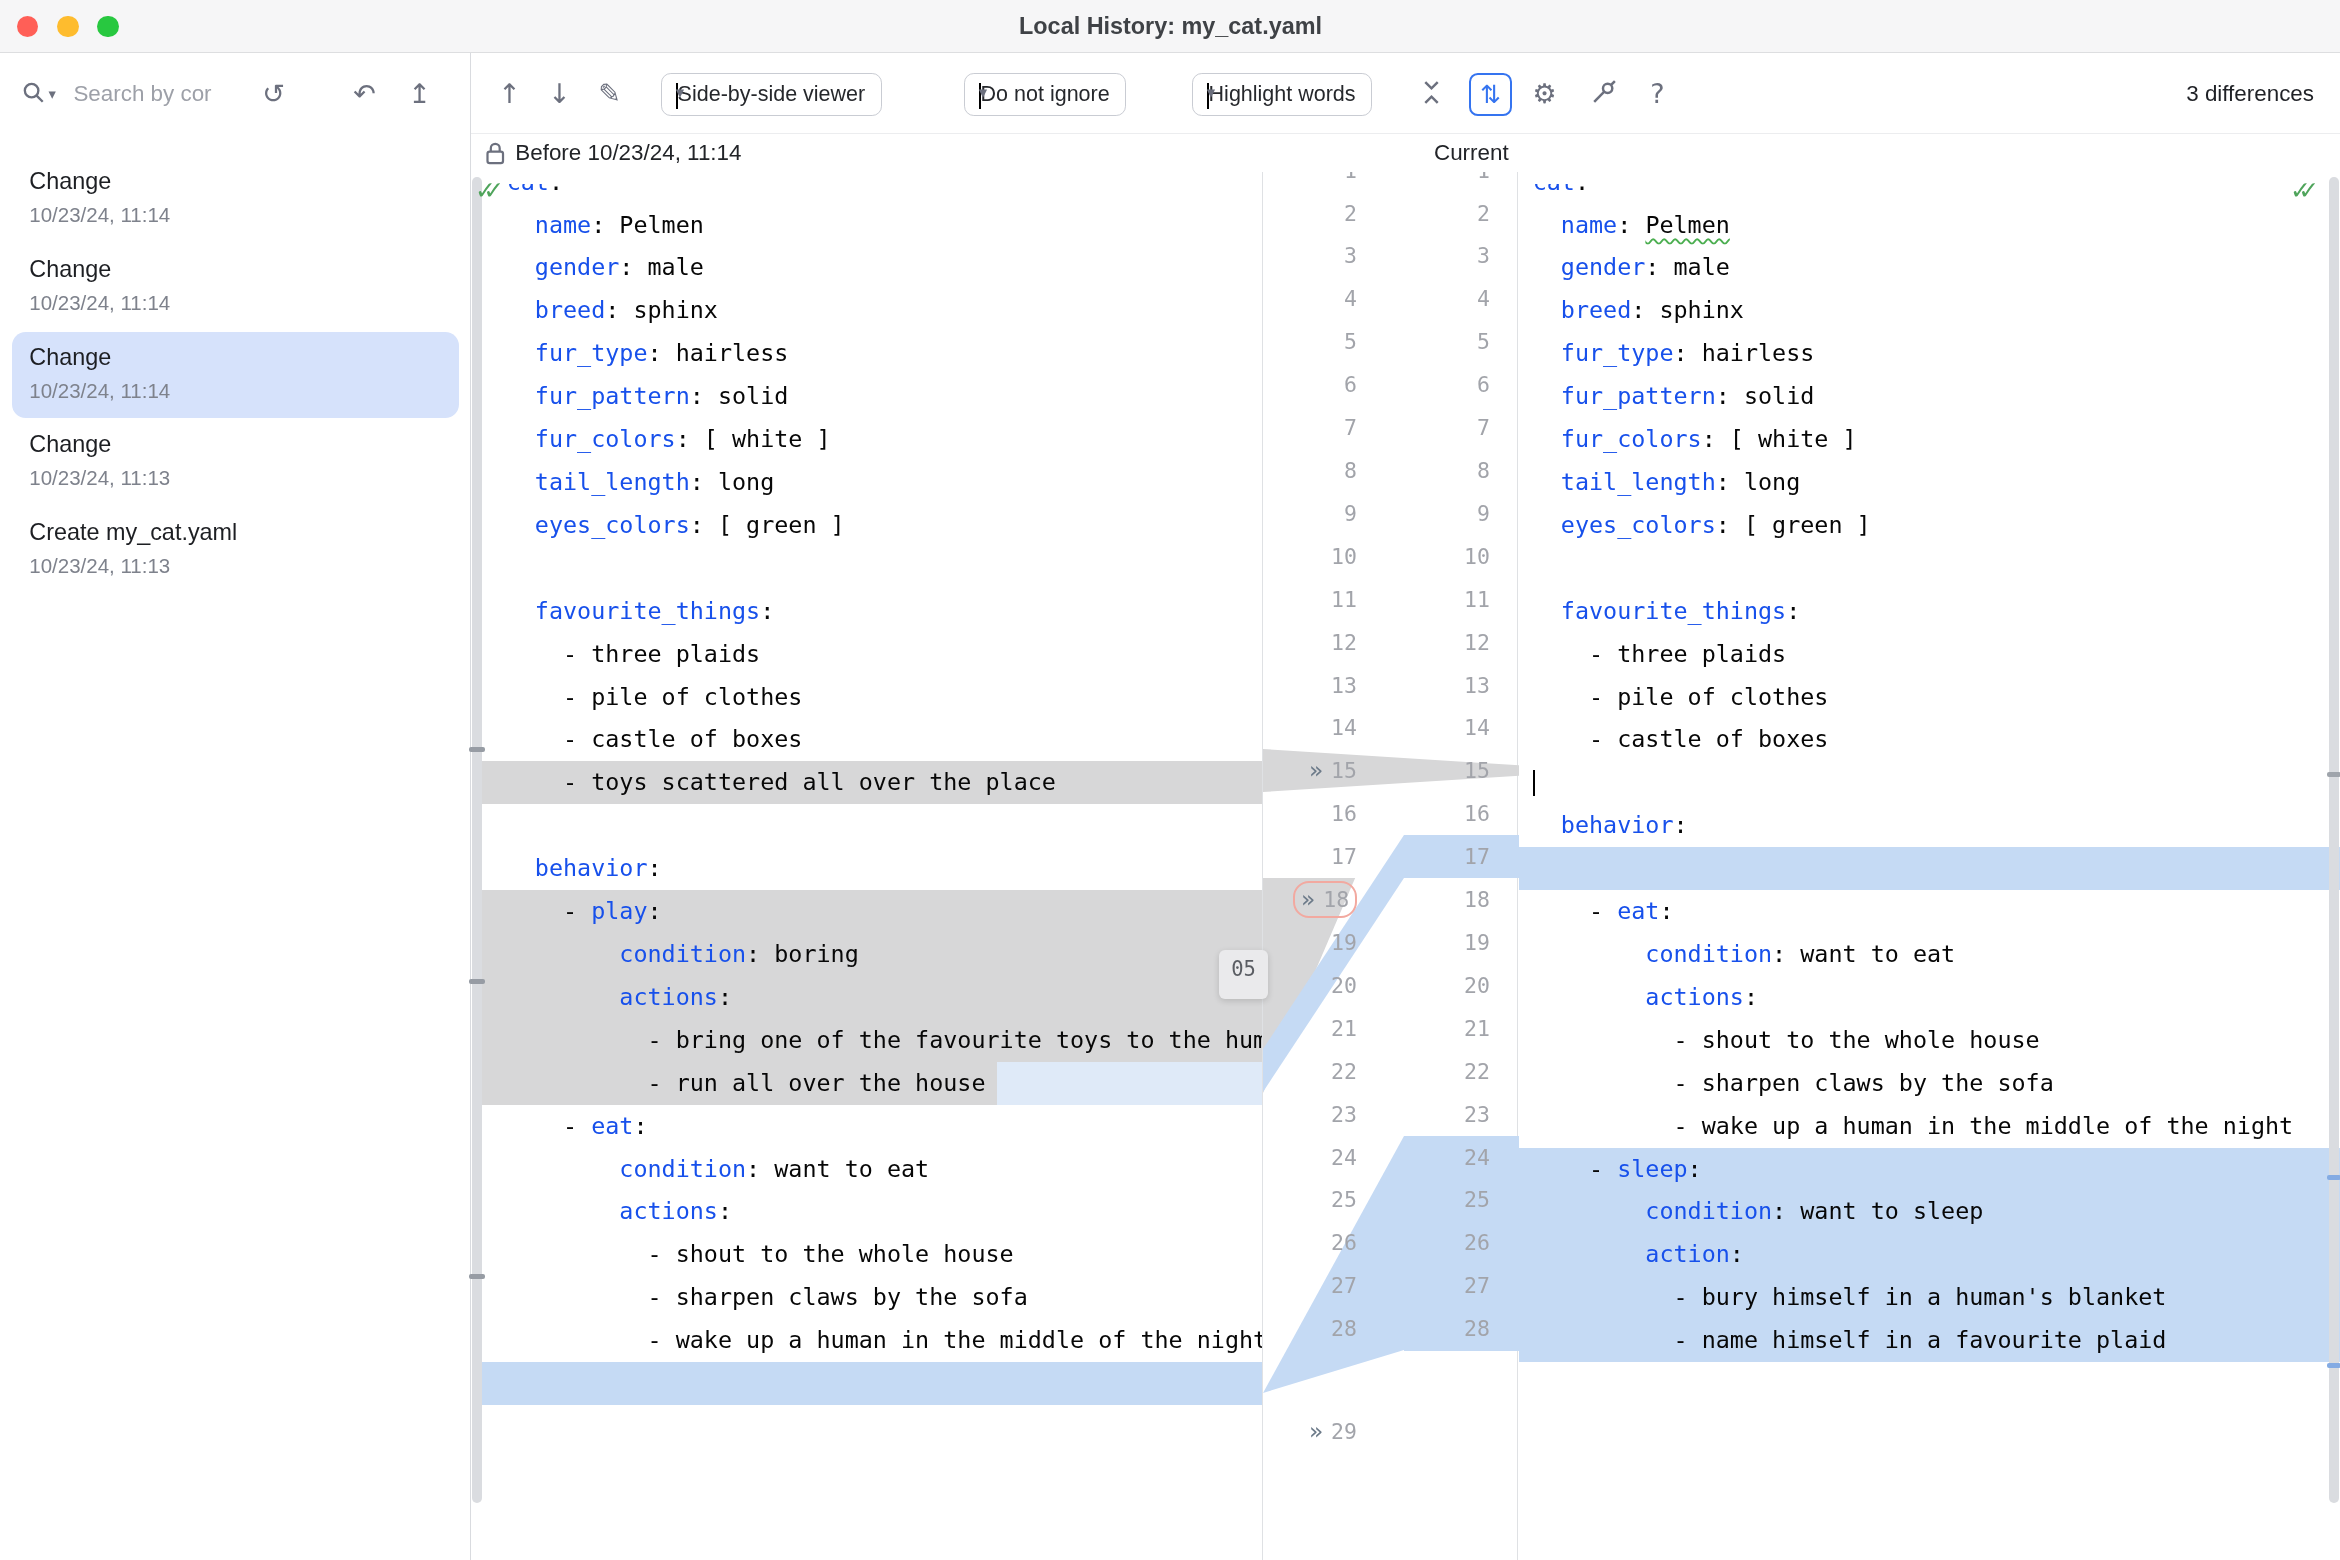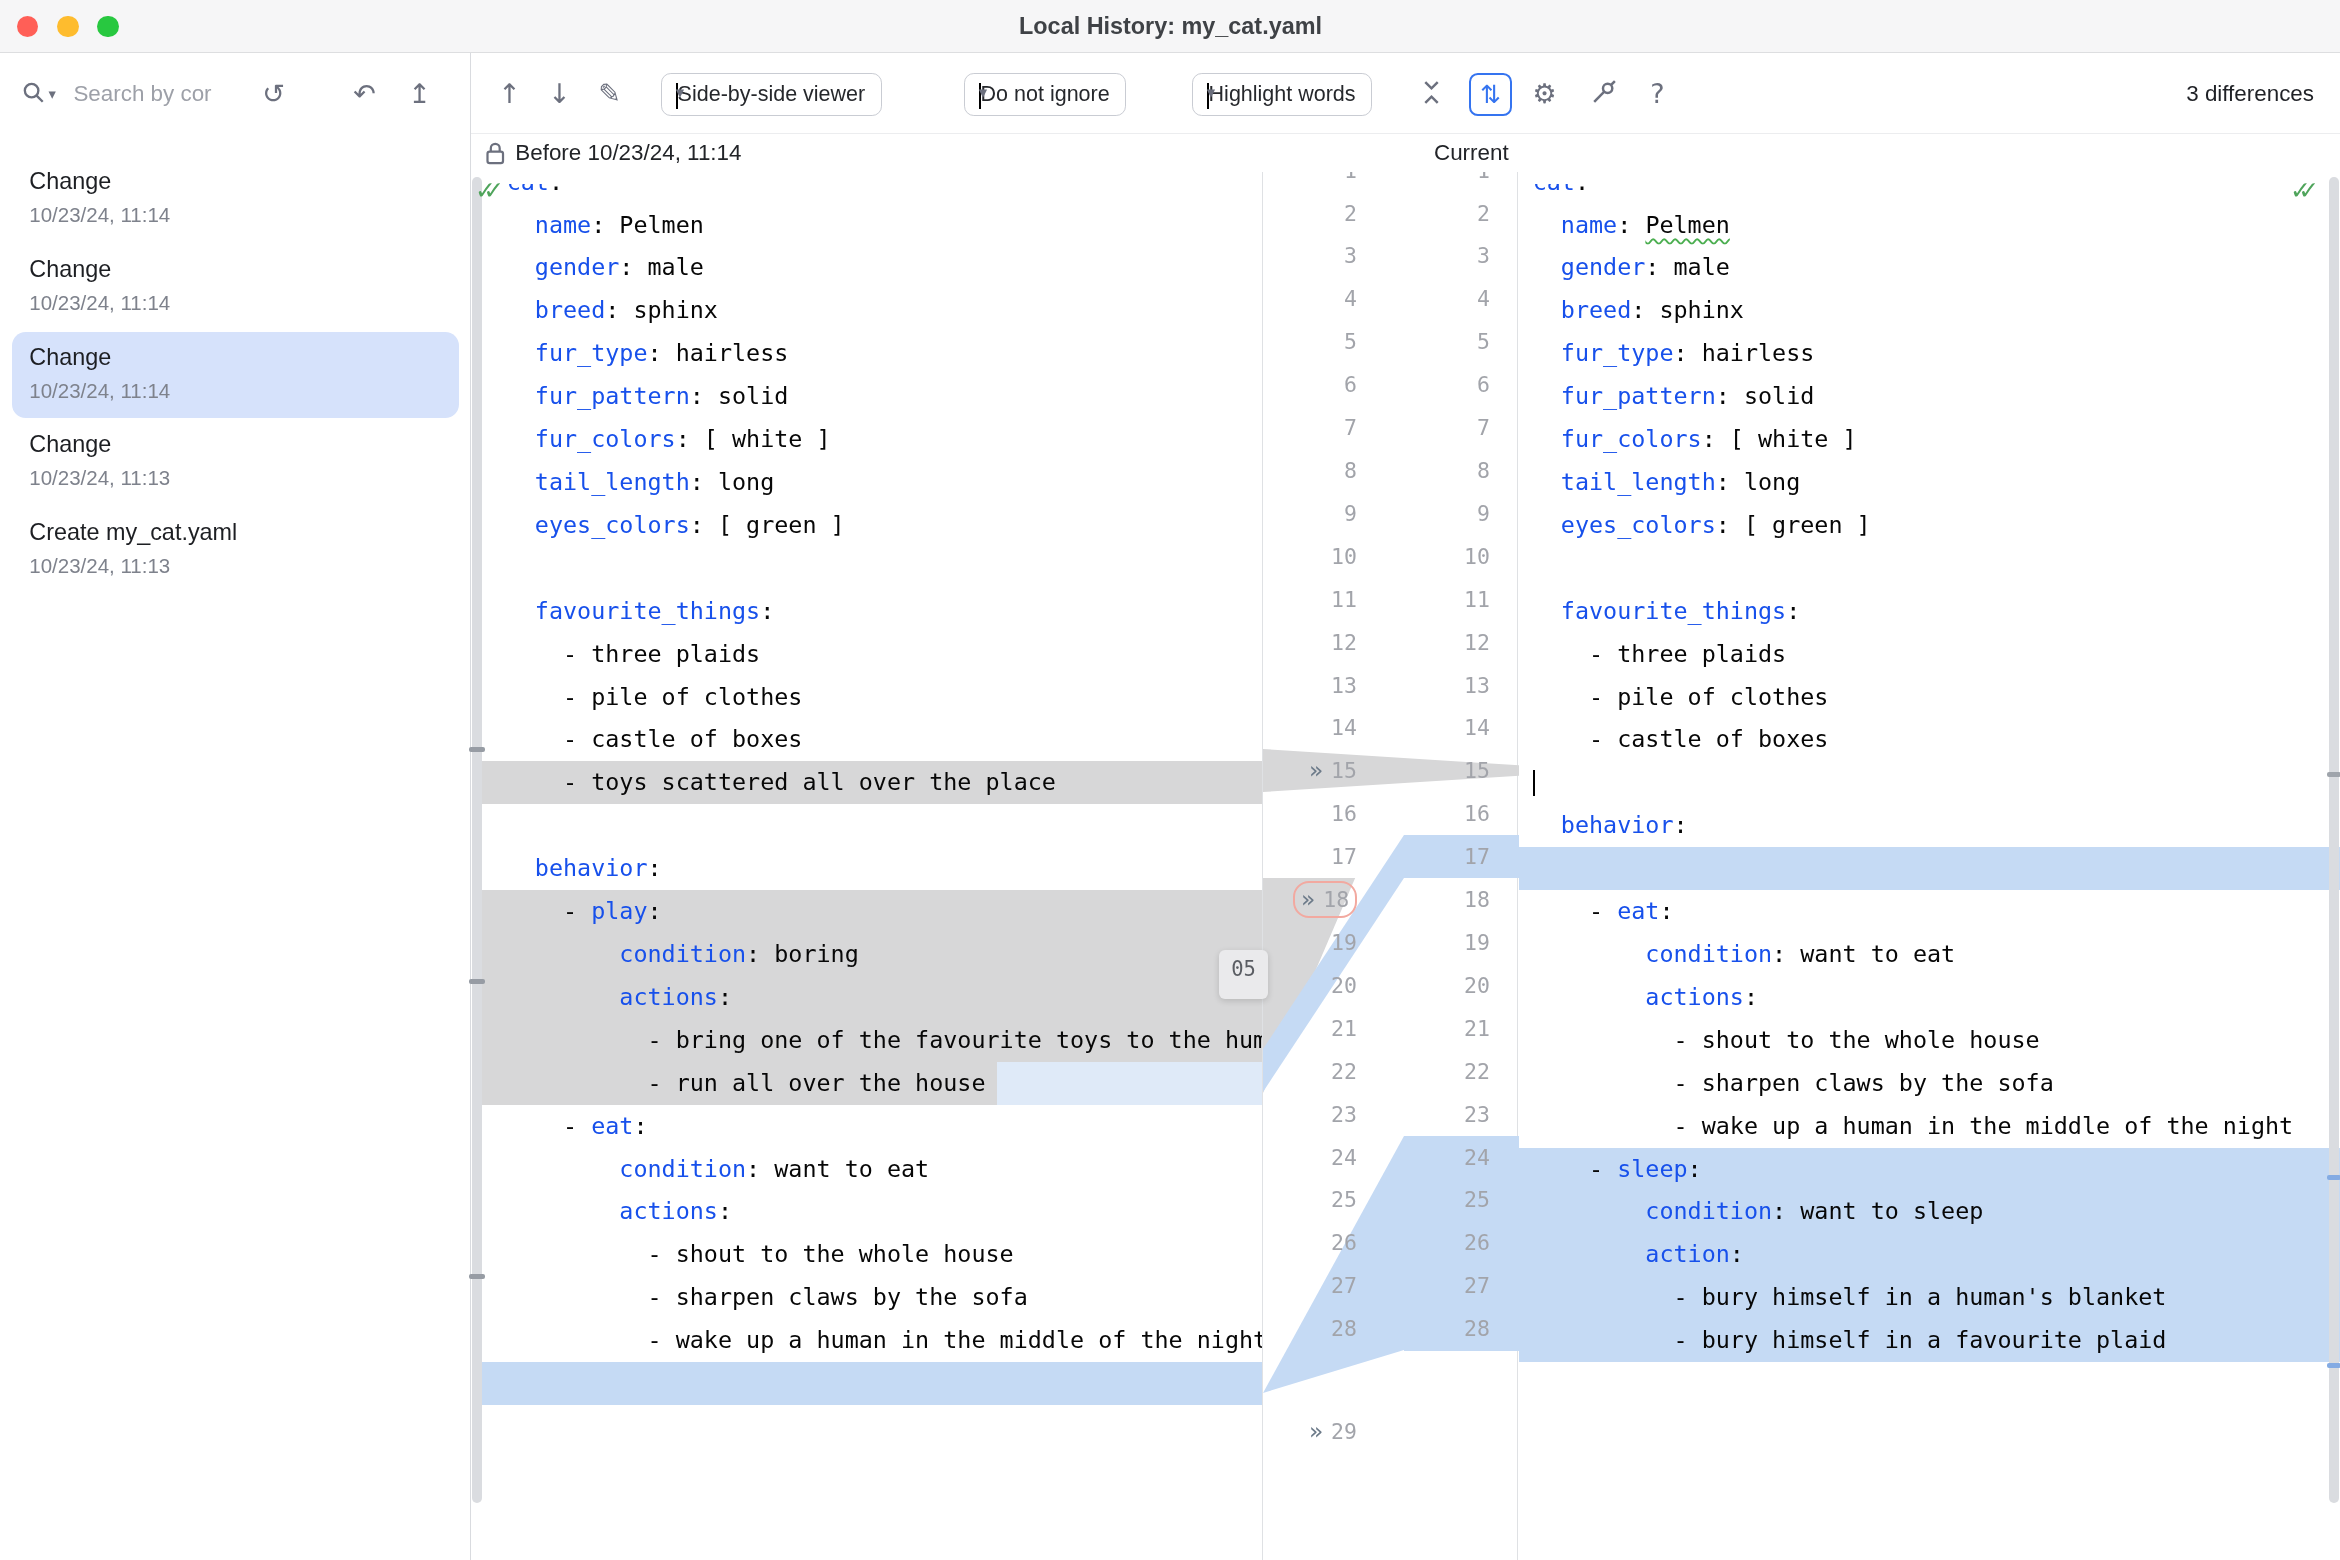--- a/index.html
+++ b/index.html
@@ -310,21 +310,21 @@
         <div class="line" style="top: 706px;"><span>    - </span><span class="k">eat</span><span>:</span></div>
         <div class="line" style="top: 749px;"><span>        </span><span class="k">condition</span><span>: want to eat</span></div>
         <div class="line" style="top: 792px;"><span>        </span><span class="k">actions</span><span>:</span></div>
         <div class="line" style="top: 835px;"><span>          - shout to the whole house</span></div>
         <div class="line" style="top: 878px;"><span>          - sharpen claws by the sofa</span></div>
         <div class="line" style="top: 921px;"><span>          - wake up a human in the middle of the night</span></div>
         <div class="line add" style="top: 964px;"><span>    - </span><span class="k">sleep</span><span>:</span></div>
         <div class="line add" style="top: 1006px;"><span>        </span><span class="k">condition</span><span>: want to sleep</span></div>
         <div class="line add" style="top: 1049px;"><span>        </span><span class="k">action</span><span>:</span></div>
         <div class="line add" style="top: 1092px;"><span>          - bury himself in a human's blanket</span></div>
-        <div class="line add" style="top: 1135px;"><span>          - bury himself in a favourite plaid</span></div>
+        <div class="line add" style="top: 1135px;"><span>          - name himself in a favourite plaid</span></div>
       </div>
   </div>
 
   <span class="check glyph" style="left:475px;top:176px">✓✓</span>
   <span class="check glyph" style="left:2290px;top:176px">✓✓</span>
 
   <div class="sb" style="left:472px;top:177px;height:1326px"></div>
   <div class="tick" style="left:469px;top:747px;width:15.6px;background:#979CA4"></div>
   <div class="tick" style="left:469px;top:979px;width:15.6px;background:#979CA4"></div>
   <div class="tick" style="left:469px;top:1274px;width:15.6px;background:#979CA4"></div>

